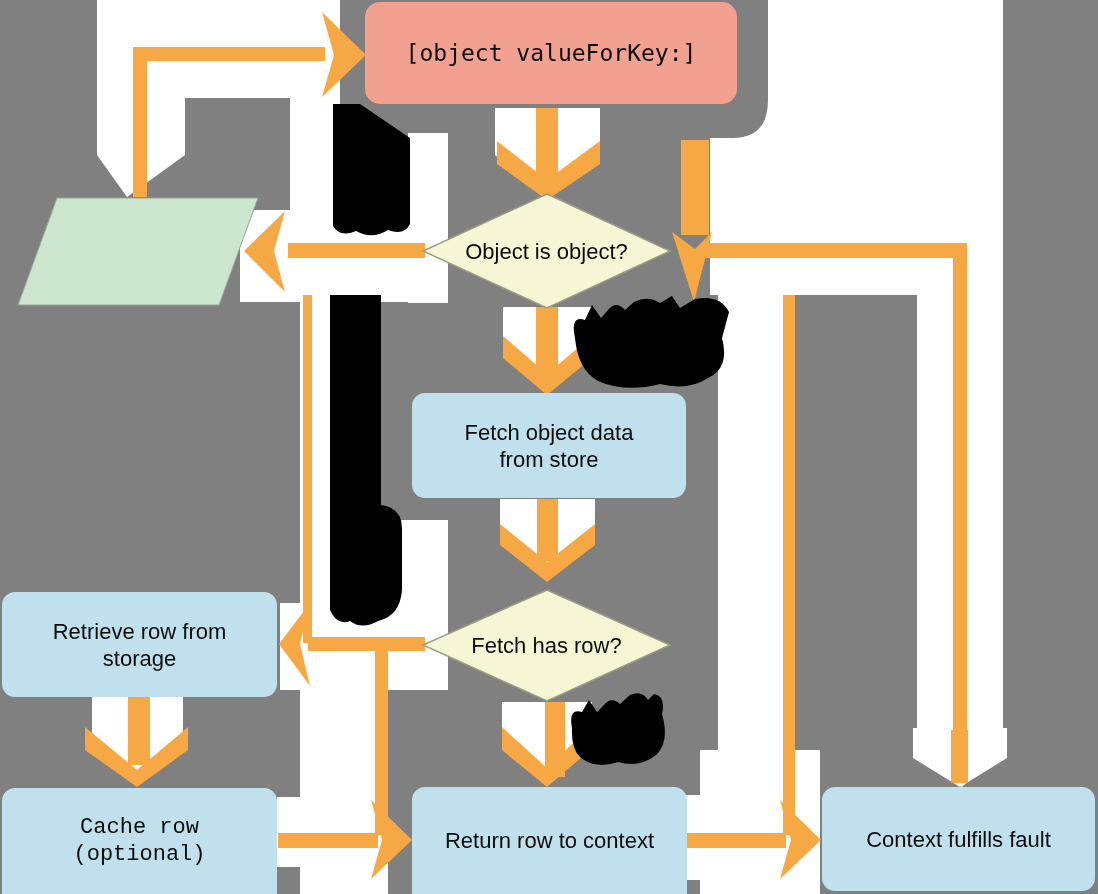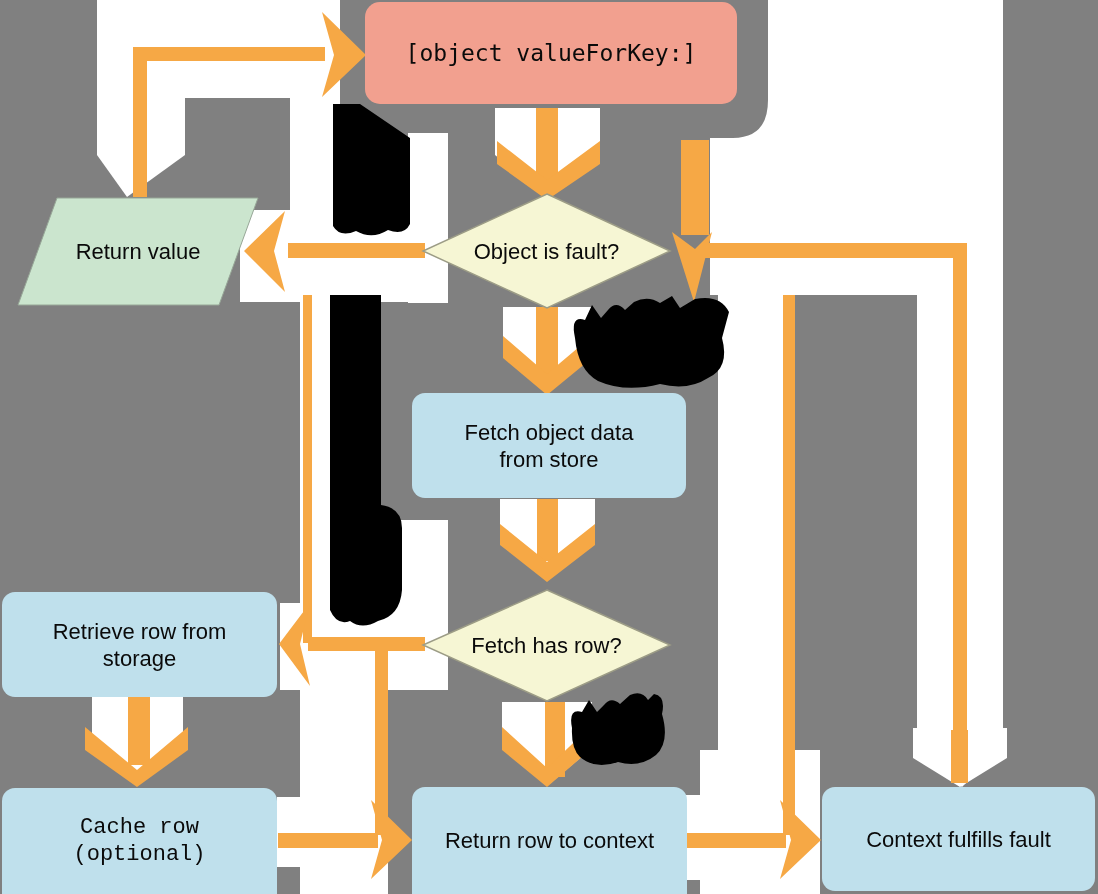--- a/index.html
+++ b/index.html
@@ -112,26 +112,23 @@
       <polygon points="57,198 258,198 219,305 18,305" fill="var(--green)" stroke="#97A697" stroke-width="1"></polygon>
       <polygon points="547,194 670,251 547,308 423,251" fill="var(--yellow)" stroke="var(--diamondBorder)" stroke-width="1.5"></polygon>
       <polygon points="547,590 670,645 547,701 423,645" fill="var(--yellow)" stroke="var(--diamondBorder)" stroke-width="1.5"></polygon>
     </g>
   </svg>
 
   <div class="node code-node" style="left:365px;top:2px;width:372px;height:102px;">
     <span>[object valueForKey:]</span>
   </div>
 
-  <div class="overlay-label" style="left:18px;top:198px;width:240px;height:107px;">
-    <span>Return value</span>
-  </div>
 
   <div class="overlay-label" style="left:423px;top:194px;width:247px;height:114px;">
-    <span>Object is fault?</span>
+    <span>Object is object?</span>
   </div>
 
   <div class="node rect-node" style="left:412px;top:393px;width:274px;height:105px;">
     <span>Fetch object data
 from store</span>
   </div>
 
   <div class="node rect-node" style="left:2px;top:592px;width:275px;height:105px;">
     <span>Retrieve row from
 storage</span>

